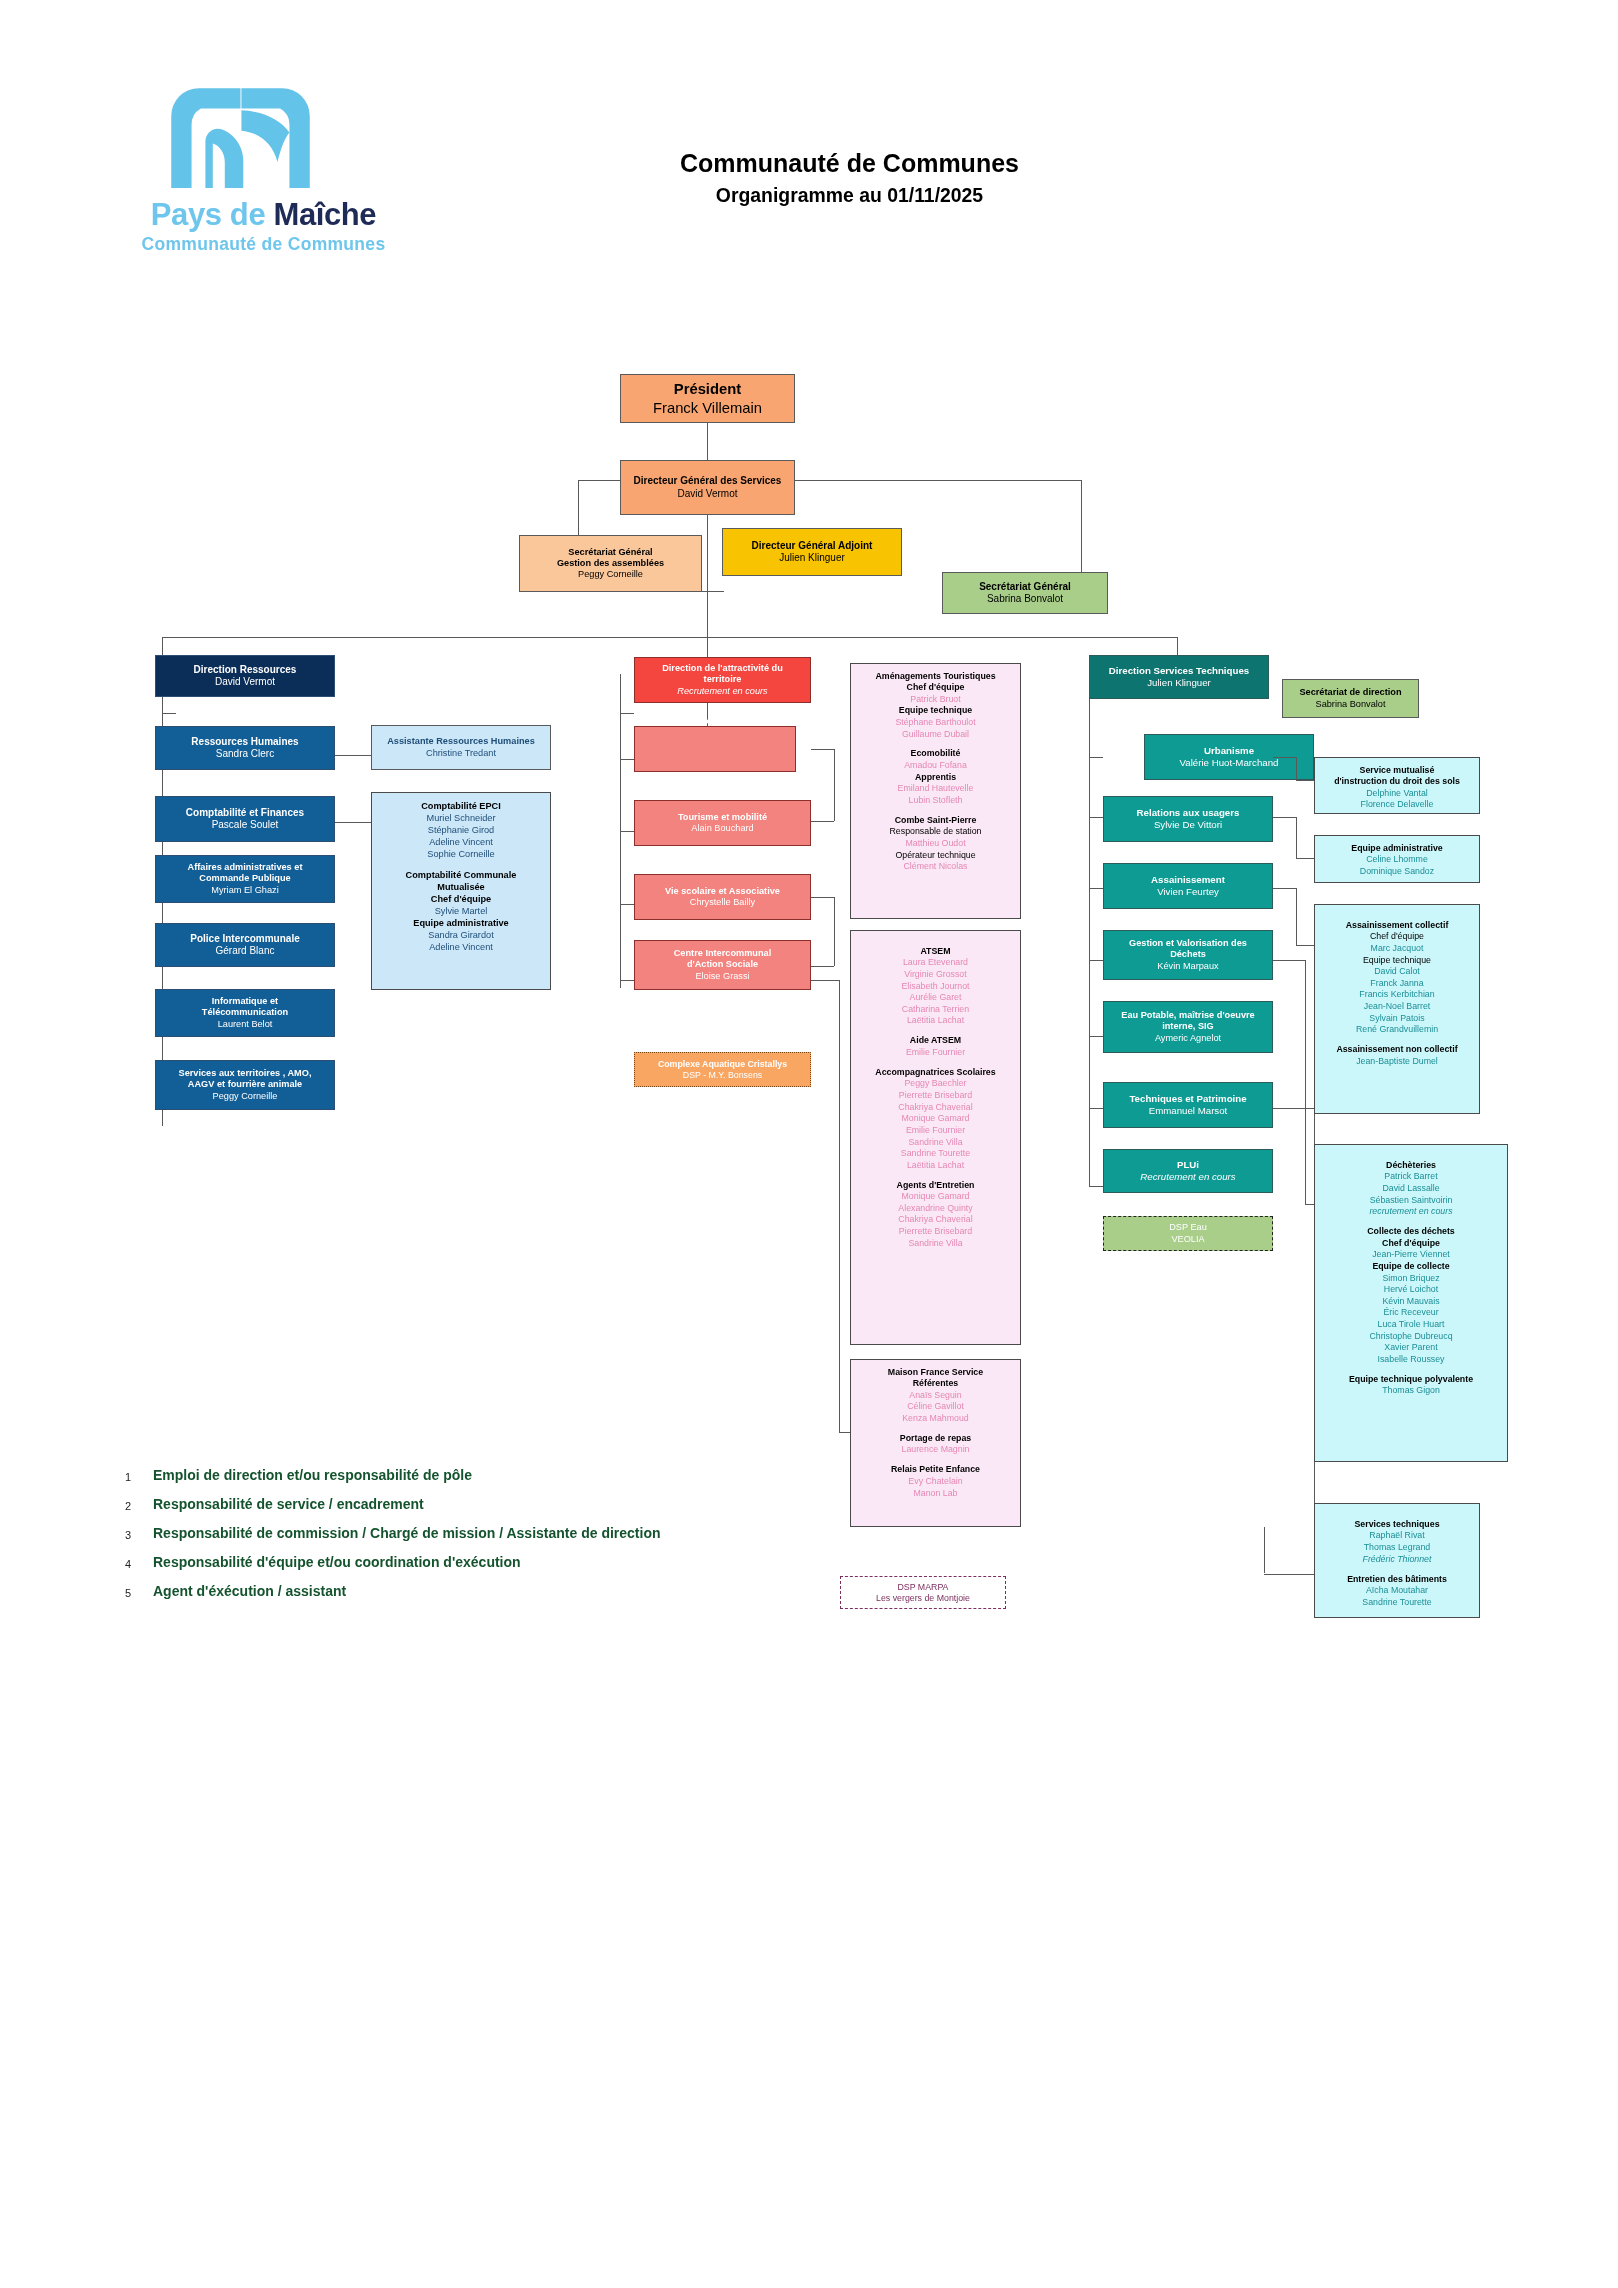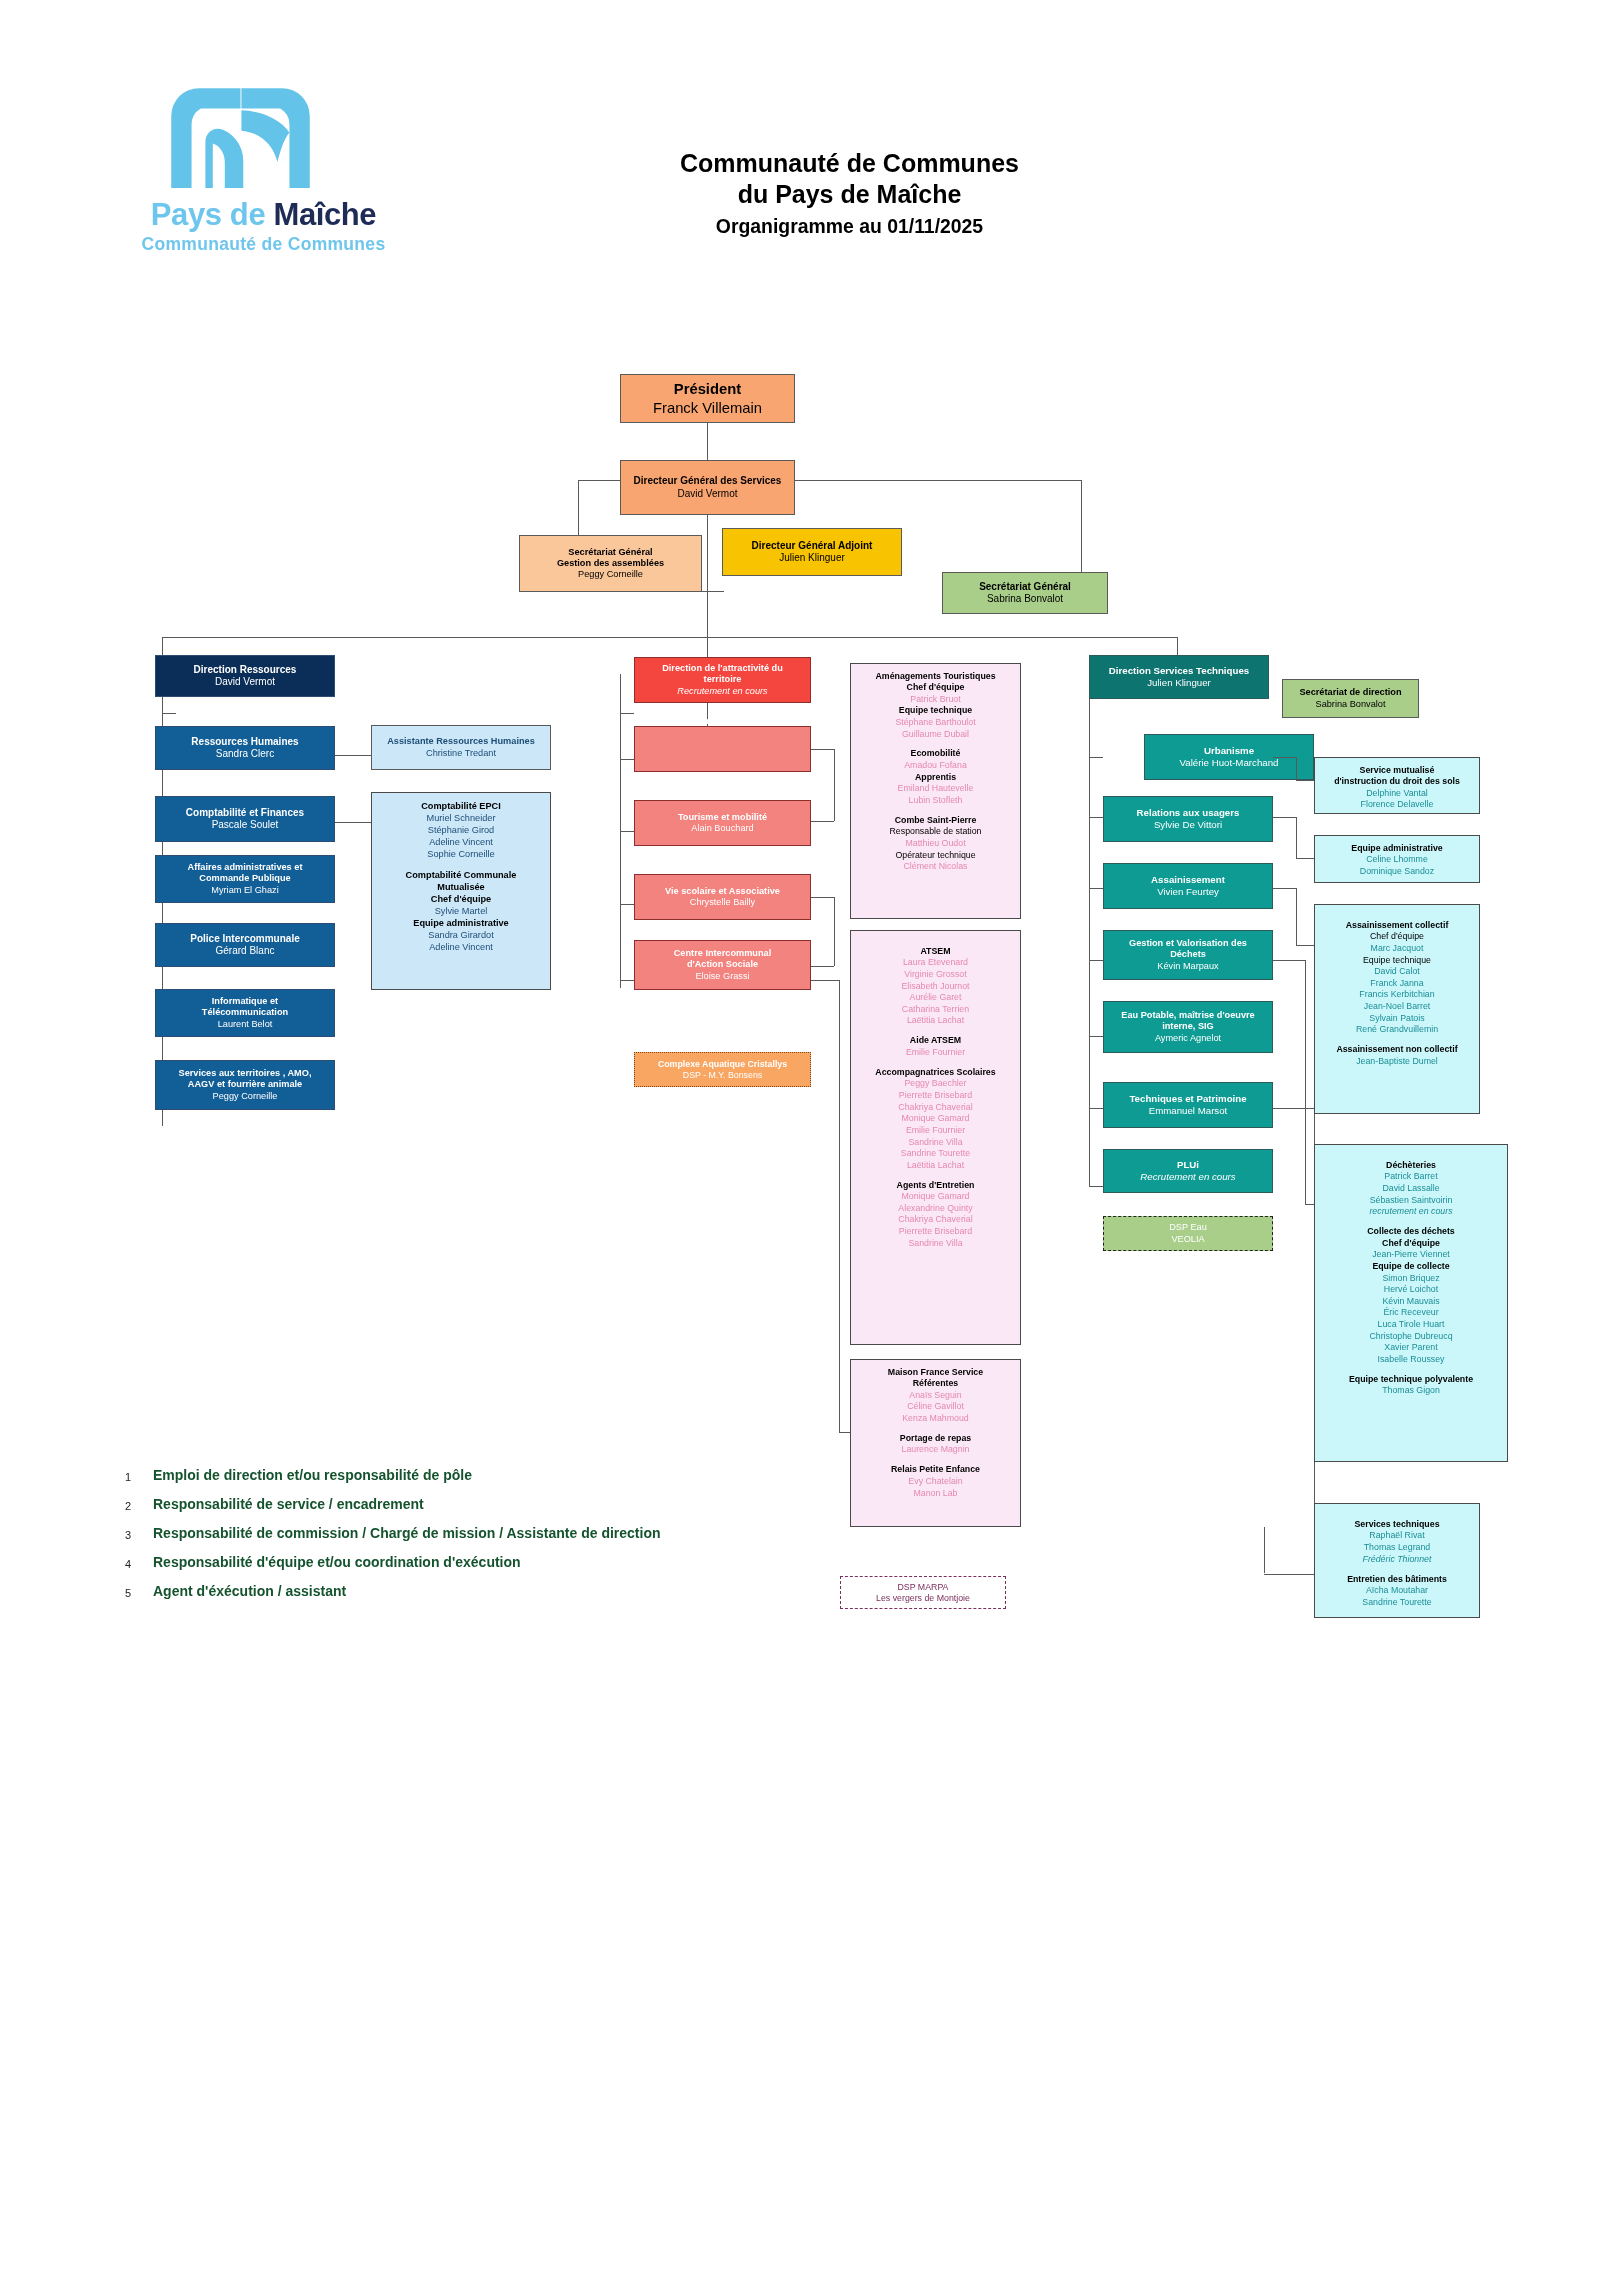--- a/index.html
+++ b/index.html
@@ -89,21 +89,20 @@
     <path d="M86 24 V46 C106 48 120 60 125 80 C129 64 133 54 138 48 C128 34 110 25 86 24 Z" fill="#64C3E8"></path>
   </svg>
   <div class="logo-line1">
     <span class="lt">Pays de </span><span class="dk">Maîche</span>
   </div>
   <div class="logo-line2">Communauté de Communes</div>
 </div>
 
 <div class="abs" id="title">
   <div class="t1">Communauté de Communes</div>
-  <div class="t2">du Pays de Maîche</div>
   <div class="t3">Organigramme au 01/11/2025</div>
 </div>
 
 <div class="ln lnv abs" style="left:707px;top:423px;height:37px;"></div>
 <div class="ln lnv abs" style="left:707px;top:515px;height:240px;"></div>
 <div class="ln lnh abs" style="left:578px;top:480px;width:129px;"></div>
 <div class="ln lnv abs" style="left:578px;top:480px;height:78px;"></div>
 <div class="ln lnh abs" style="left:707px;top:480px;width:374px;"></div>
 <div class="ln lnv abs" style="left:1081px;top:480px;height:111px;"></div>
 <div class="ln lnh abs" style="left:942px;top:591px;width:138px;"></div>
@@ -215,21 +214,21 @@
 <div class="ln lnh abs" style="left:620px;top:831px;width:14px;"></div>
 <div class="ln lnh abs" style="left:620px;top:904px;width:14px;"></div>
 <div class="ln lnh abs" style="left:620px;top:980px;width:14px;"></div>
 
 <div class="abs node red" style="left:634px;top:657px;width:177px;height:46px;font-size:9.2px;">
   <span class="ttl">Direction de l'attractivité du</span>
   <span class="ttl">territoire</span>
   <span class="nm ital">Recrutement en cours</span>
 </div>
 
-<div class="abs node red-lt" style="left:634px;top:726px;width:177px;height:46px;font-size:9.2px;gap:44px;">
+<div class="abs node red-lt" style="left:634px;top:726px;width:162px;height:46px;font-size:9.2px;gap:44px;">
   <span class="ttl">Développement Economique</span>
   <span class="nm">Jenny Guenard</span>
 </div>
 
 <div class="abs node red-lt" style="left:634px;top:800px;width:177px;height:46px;font-size:9.2px;justify-content:center;">
   <span class="ttl">Tourisme et mobilité</span>
   <span class="nm">Alain Bouchard</span>
 </div>
 
 <div class="abs node red-lt" style="left:634px;top:874px;width:177px;height:46px;font-size:9.2px;">

